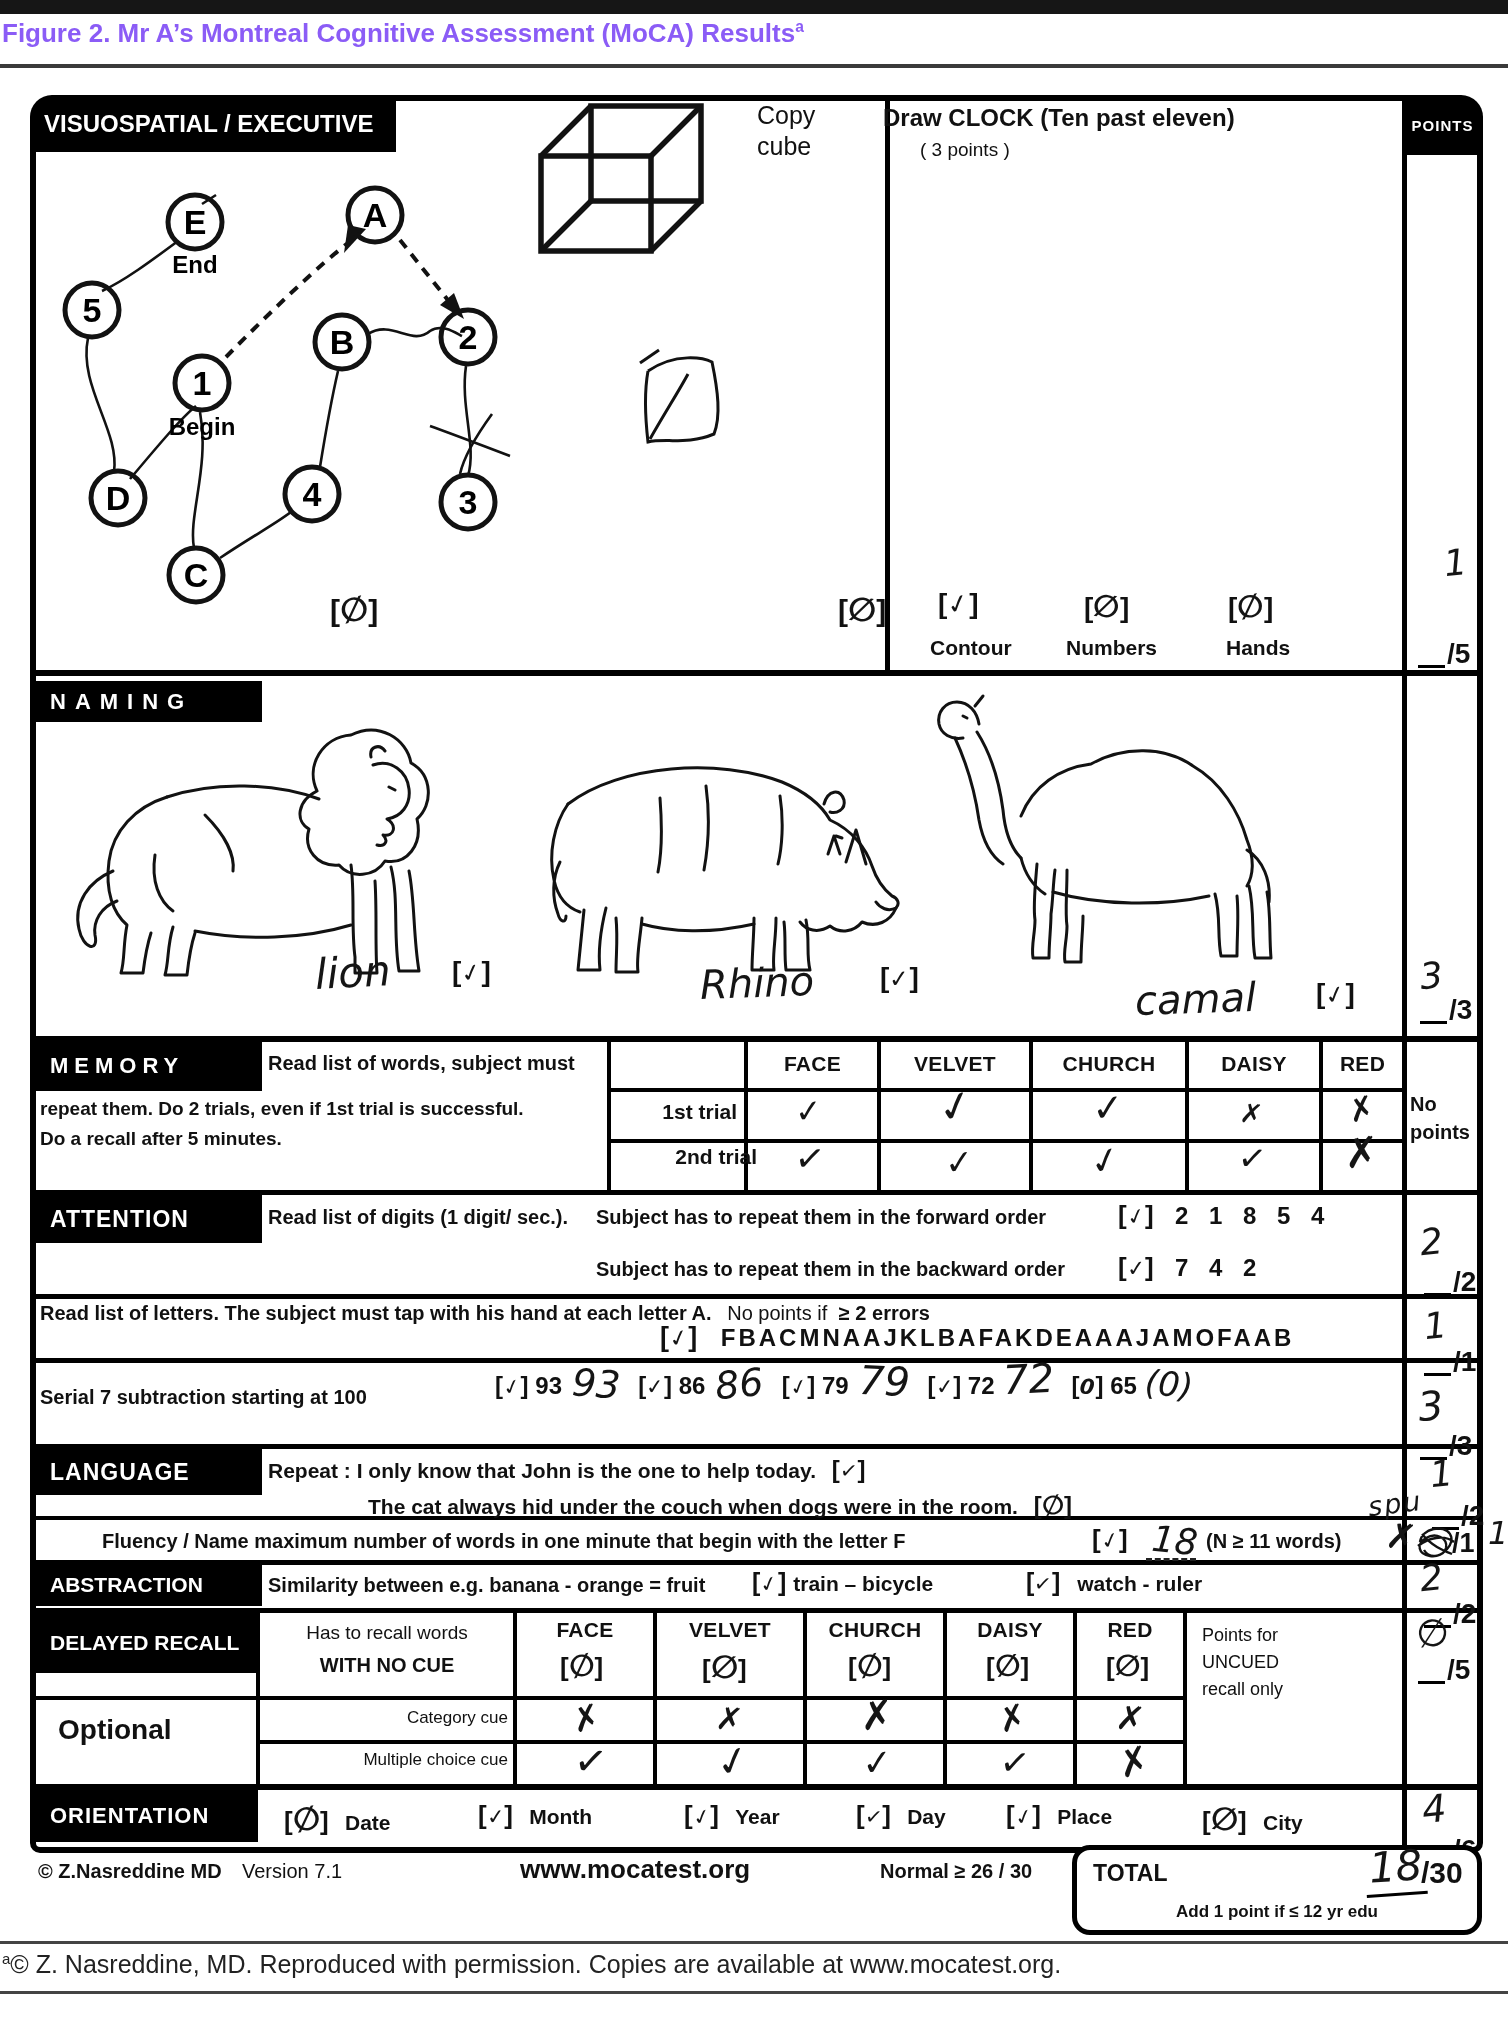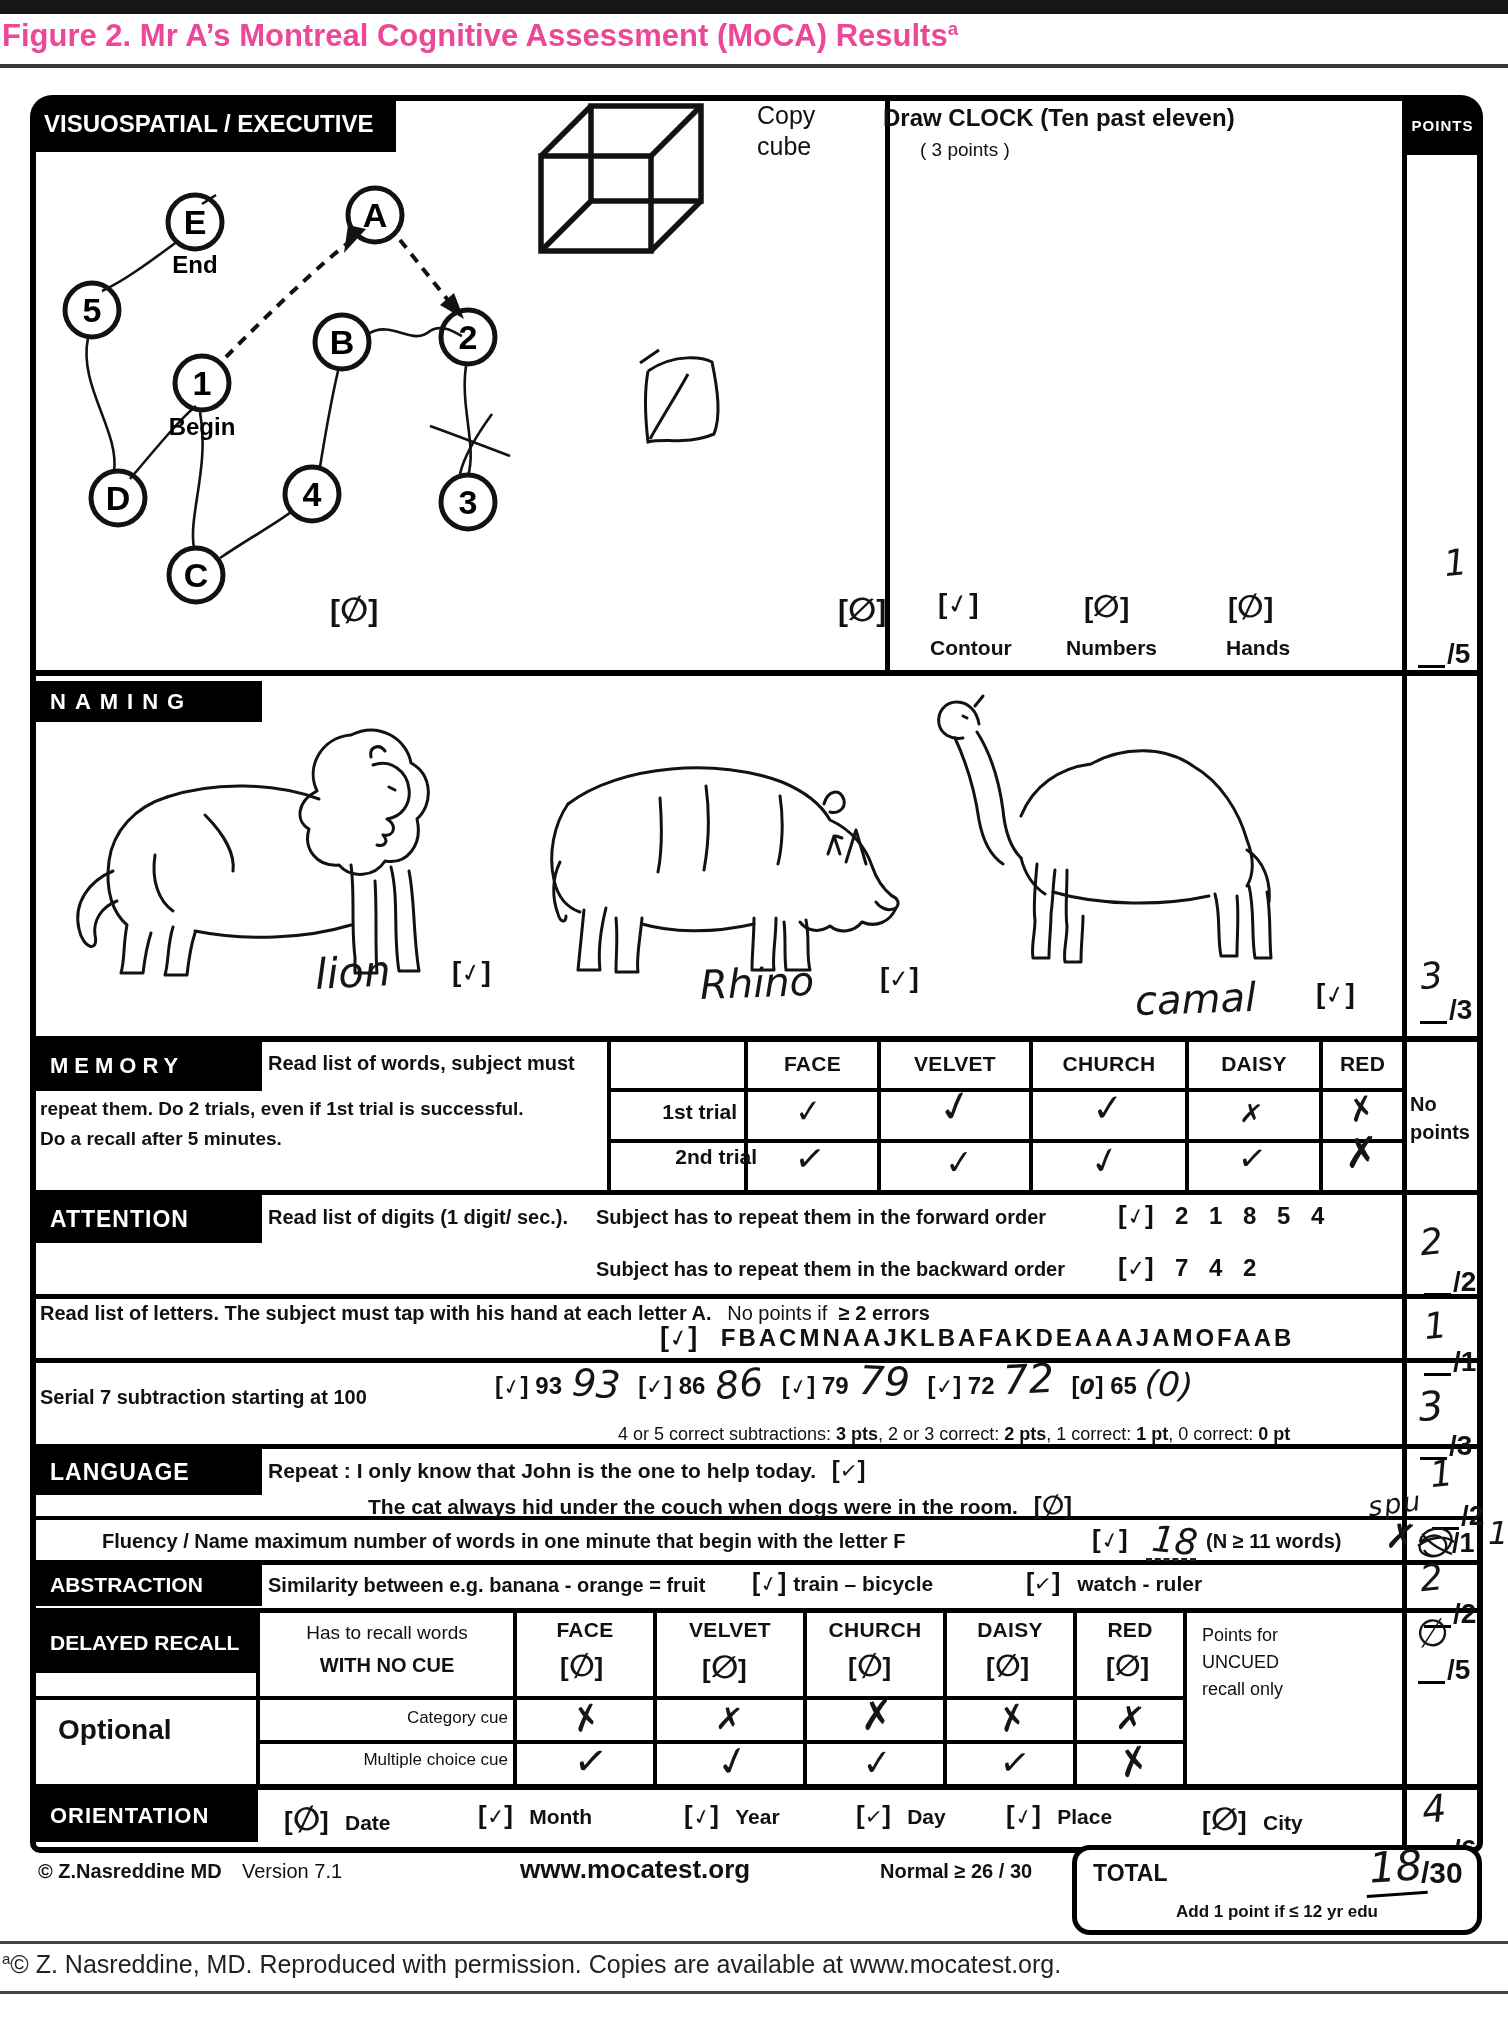--- a/index.html
+++ b/index.html
@@ -26,21 +26,21 @@
   .svg-cap{font:700 24px "Liberation Sans",sans-serif;fill:#000;}
   .word{font-weight:700;letter-spacing:.3px;}
   sup{font-size:60%;}
 </style>
 </head>
 <body>
 
 <div class="page">
 
   <div class="abs" style="left:0;top:0;width:1508px;height:14px;background:#161616;"></div>
-  <div class="abs" style="left:2px;top:18px;font-size:31px;font-weight:700;color:#ec4899;">
+  <div class="abs" style="left:2px;top:18px;font-size:26px;font-weight:700;color:#8b5cf6;">
     <span>Figure 2. Mr A’s Montreal Cognitive Assessment (MoCA) Results</span><sup>a</sup>
   </div>
   <div class="abs" style="left:0;top:64px;width:1508px;height:4px;background:#3a3a3a;"></div>
 
   <div class="abs" style="left:30px;top:95px;width:1453px;height:1758px;border:6px solid #000;border-radius:28px 28px 10px 10px;box-sizing:border-box;"></div>
 
   <div class="vline" style="left:1402px;top:101px;width:5px;height:1746px;"></div>
   <div class="vline" style="left:885px;top:101px;width:5px;height:574px;"></div>
   <div class="hline" style="left:36px;top:670px;width:1441px;height:6px;"></div>
   <div class="hline" style="left:36px;top:1036px;width:1441px;height:6px;"></div>
@@ -313,23 +313,20 @@
     <span class="hw" style="font-size:38px;margin:-10px 18px 0 10px;transform:rotate(4deg);"><span>93</span></span>
     <span class="cb" style="font-size:24px;"><span>[</span><span class="mark hw r3" style="font-size:21px;">✓</span><span>]</span> <span>86</span></span>
     <span class="hw" style="font-size:38px;margin:-10px 18px 0 10px;transform:rotate(-6deg);"><span>86</span></span>
     <span class="cb" style="font-size:24px;"><span>[</span><span class="mark hw r1" style="font-size:21px;">✓</span><span>]</span> <span>79</span></span>
     <span class="hw" style="font-size:40px;margin:-14px 18px 0 10px;transform:rotate(3deg);"><span>79</span></span>
     <span class="cb" style="font-size:24px;"><span>[</span><span class="mark hw r3" style="font-size:21px;">✓</span><span>]</span> <span>72</span></span>
     <span class="hw" style="font-size:40px;margin:-16px 18px 0 8px;transform:rotate(-3deg);"><span>72</span></span>
     <span class="cb" style="font-size:24px;"><span>[</span><span class="mark hw r2" style="font-size:21px;">0</span><span>]</span> <span>65</span></span>
     <span class="hw" style="font-size:34px;margin:-8px 0 0 8px;transform:rotate(5deg);"><span>(0)</span></span>
   </div>
-  <div class="abs" style="left:618px;top:1424px;font-size:18px;white-space:nowrap;">
-    <span>4 or 5 correct subtractions: </span><b>3 pts</b><span>, 2 or 3 correct: </span><b>2 pts</b><span>, 1 correct: </span><b>1 pt</b><span>, 0 correct: </span><b>0 pt</b>
-  </div>
   <div class="score" style="left:1420px;top:1432px;">
     <span class="sv hw" style="top:-46px;left:-2px;font-size:40px;">3</span>
     <span class="sblank"></span>
       <span class="sd">/3</span>
   </div>
 
   <div class="abs" style="left:268px;top:1456px;font-size:21px;font-weight:600;white-space:nowrap;">
     <span>Repeat : I only know that John is the one to help today.</span>
     <span class="cb" style="font-size:24px;margin-left:10px;"><span>[</span><span class="mark hw r2" style="font-size:21px;">✓</span><span>]</span></span>
   </div>

